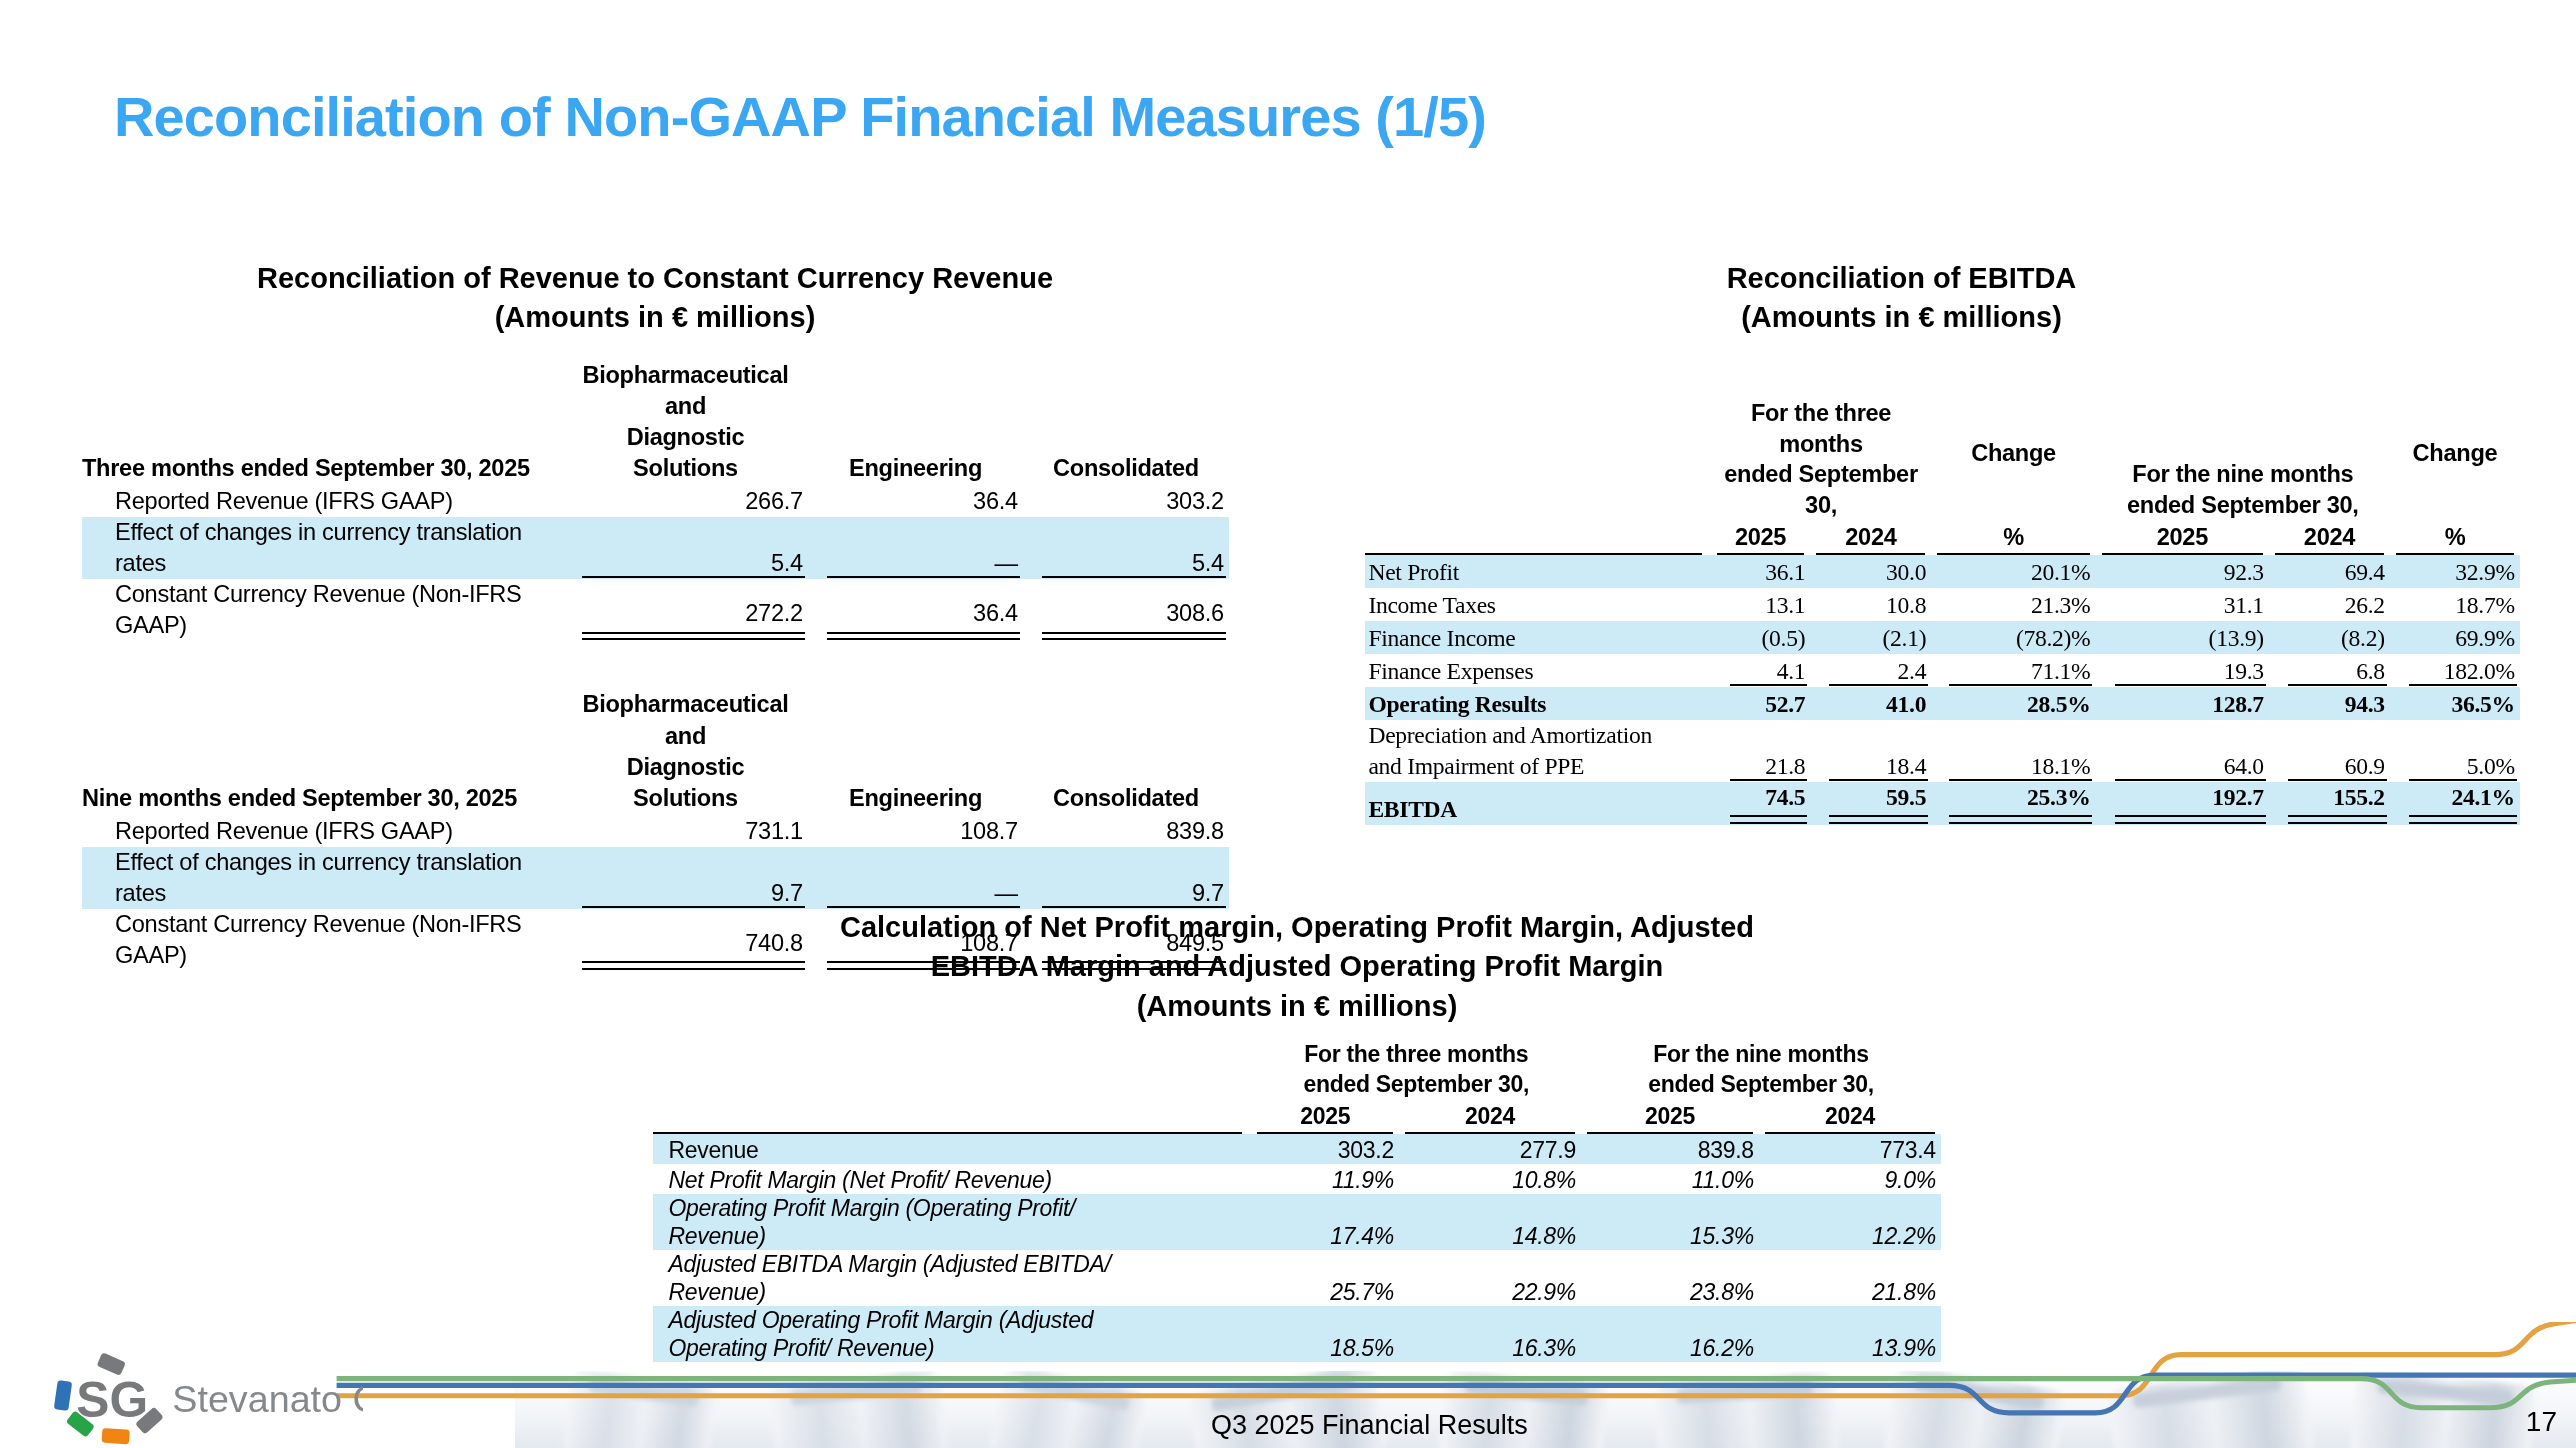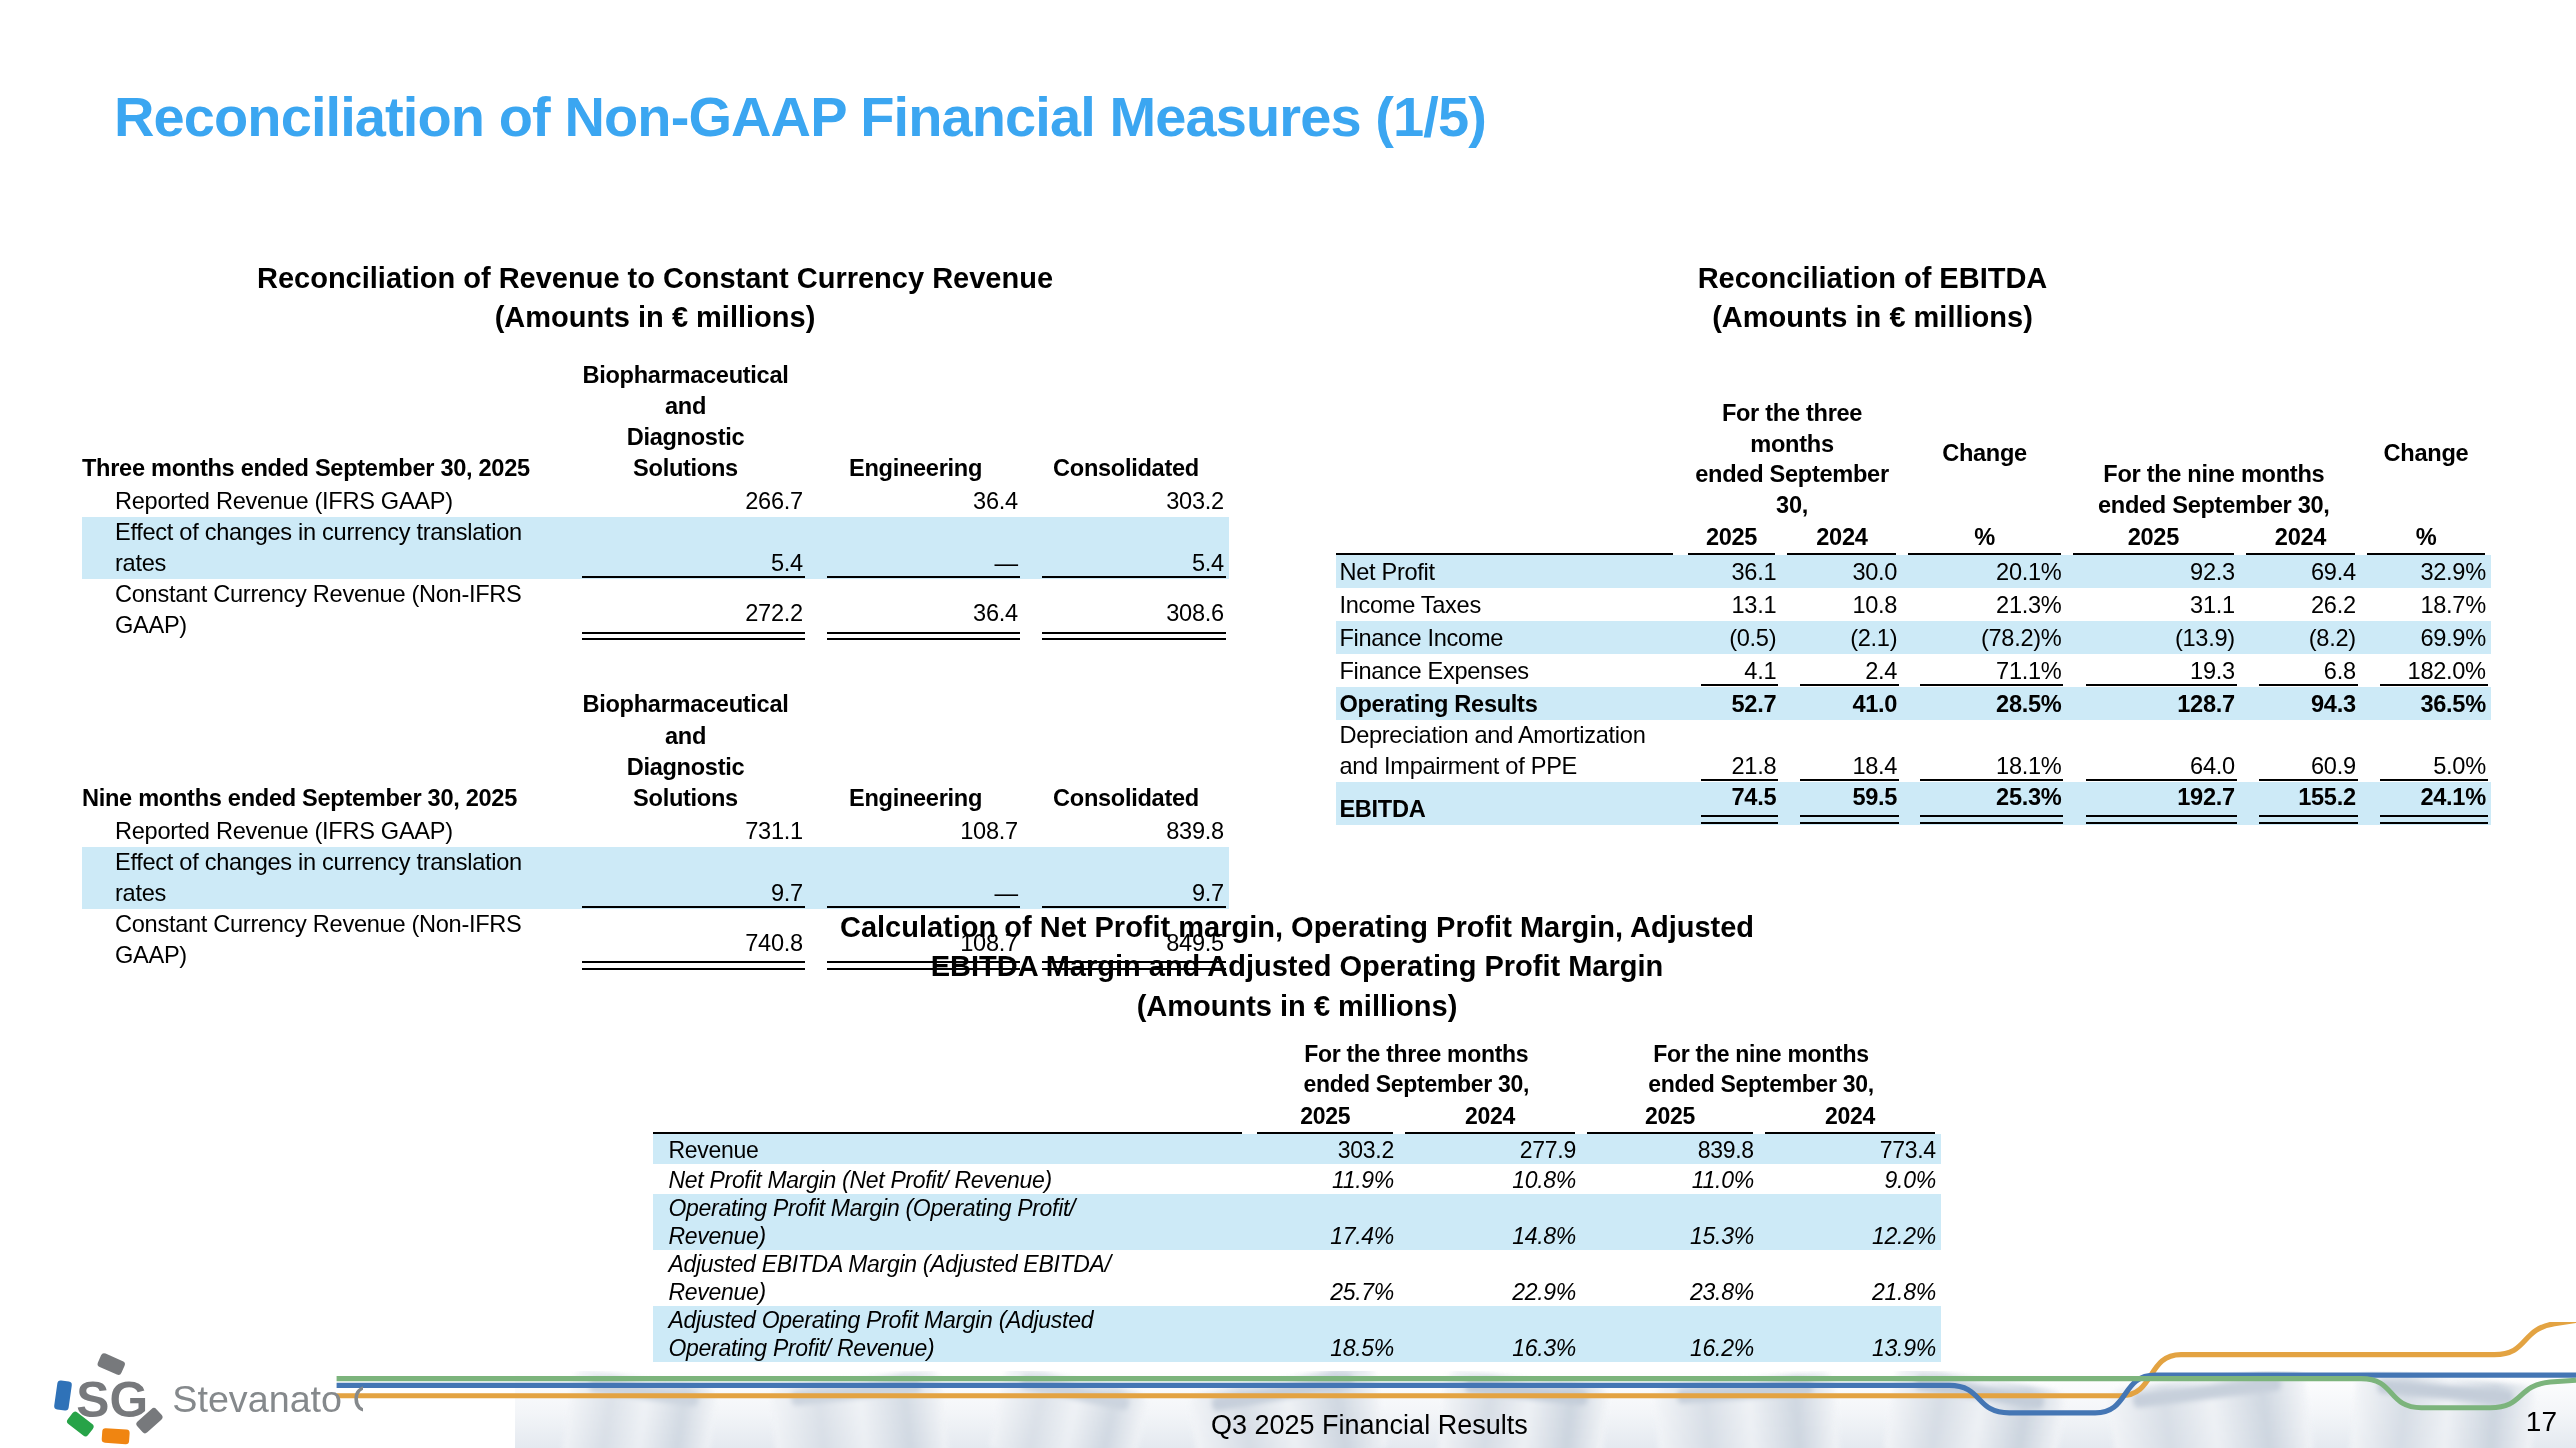--- a/index.html
+++ b/index.html
@@ -12,21 +12,21 @@
     font-family: "Liberation Sans", sans-serif;
     color: #000;
   }
   .main-title {
     position: absolute; left: 114px; top: 84px;
     font-size: 56px; font-weight: 700; letter-spacing: -0.9px;
     color: var(--accent);
   }
   .block { position: absolute; }
   .block-left   { left: 82px;   top: 259px;  width: 1146px; }
-  .block-right  { left: 1336px; top: 259px;  width: 1155px; }
+  .block-right  { left: 1365px; top: 259px;  width: 1155px; }
   .block-bottom { left: 653px;  top: 908px; width: 1288px; }
   .tbl-title { font-size: 29px; font-weight: 700; text-align: center; line-height: 1.36; }
   .block-right .tbl-title { padding-right: 82px; }
 
   table { border-collapse: collapse; table-layout: fixed; width: 100%;
           font-size: 23.6px; letter-spacing: -0.3px; }
   td, th { padding: 0; vertical-align: bottom; font-weight: inherit; }
   th { font-weight: 700; }
   .lbl { text-align: left; white-space: pre-line; }
   .num { text-align: right; padding-right: 5.2px; }
@@ -61,21 +61,21 @@
   .yh { text-align: center; font-weight: 700;
         background-image: linear-gradient(#000,#000);
         background-repeat: no-repeat;
         background-position: center bottom;
         background-size: calc(100% - 12px) 2.6px;
         padding-bottom: 4.3px; }
   .yh-lbl { background-image: linear-gradient(#000,#000);
             background-repeat: no-repeat;
             background-position: left bottom;
             background-size: calc(100% - 8.6px) 2.6px; }
-  .ebitda tbody td { height: 33px; line-height: 31px; }
+  .ebitda tbody td { height: 33px; line-height: 31px; font-family: Liberation Serif, serif; }
   .ebitda tbody .lbl { padding-left: 3.4px; }
 
   
   .margin { margin-top: 13.7px; font-size: 23px; }
   .margin tbody td { height: 30px; line-height: 28px; }
   .margin tbody .lbl { padding-left: 15.5px; }
 
   
   .vials { position: absolute; left: 515px; top: 1371px; width: 2061px; height: 77px;
            overflow: hidden; z-index: 1;

